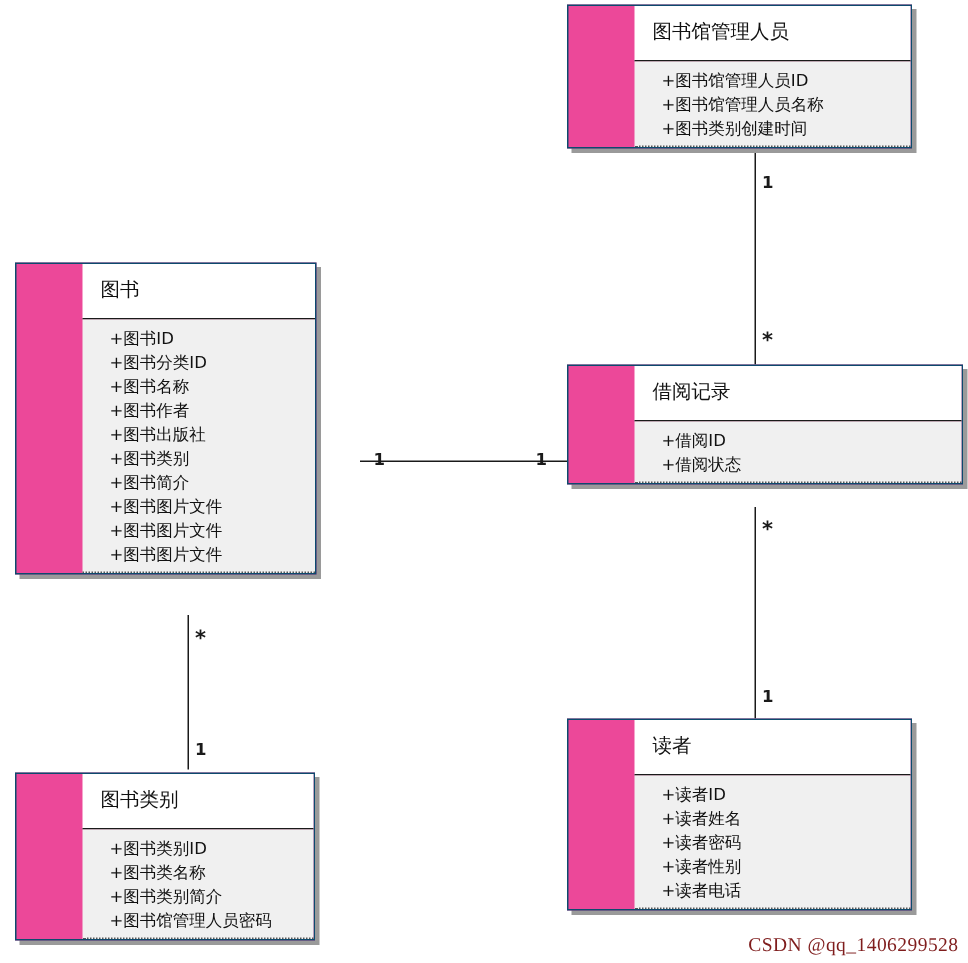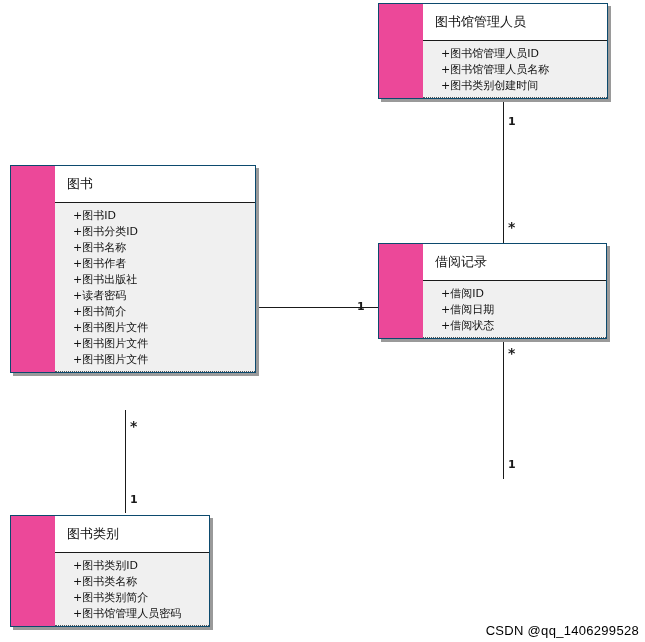--- a/index.html
+++ b/index.html
@@ -74,23 +74,23 @@
     line-height: 16px;
     height: 16px;
     padding-left: 18px;
     white-space: nowrap;
   }
   
   #watermark {
     position: absolute;
     right: 6px;
     bottom: 4px;
-    font-family: Liberation Sans, sans-serif;
+    font-family: Liberation Serif, serif;
     font-size: 13px;
-    color: #000000;
+    color: #7f1d1d;
     white-space: nowrap;
     letter-spacing: 0.3px;
   }
 </style>
 </head>
 <body>
 
 <div id="diagram-canvas">
 
   <div class="conn conn-v" style="left:503px; top:102px; height:141px;"></div>
@@ -111,45 +111,54 @@
 
   <div class="uml-class" style="left:378px; top:3px; width:230px;">
     <div class="uml-name">图书馆管理人员</div>
     <div class="uml-attrs">
       <div class="uml-attr">+图书馆管理人员ID</div>
       <div class="uml-attr">+图书馆管理人员名称</div>
       <div class="uml-attr">+图书类别创建时间</div>
     </div>
   </div>
 
-  <div class="uml-class" style="left:10px; top:165px; width:246px;">
+  <div class="uml-class" style="left:10px; top:175px; width:201px;">
     <div class="uml-name">图书</div>
     <div class="uml-attrs">
       <div class="uml-attr">+图书ID</div>
       <div class="uml-attr">+图书分类ID</div>
       <div class="uml-attr">+图书名称</div>
       <div class="uml-attr">+图书作者</div>
       <div class="uml-attr">+图书出版社</div>
-      <div class="uml-attr">+读者密码</div>
+      <div class="uml-attr">+图书类别</div>
       <div class="uml-attr">+图书简介</div>
       <div class="uml-attr">+图书图片文件</div>
       <div class="uml-attr">+图书图片文件</div>
       <div class="uml-attr">+图书图片文件</div>
     </div>
   </div>
 
-  <div class="uml-class" style="left:378px; top:243px; width:229px;">
+  <div class="uml-class" style="left:378px; top:243px; width:264px;">
     <div class="uml-name">借阅记录</div>
     <div class="uml-attrs">
       <div class="uml-attr">+借阅ID</div>
-      <div class="uml-attr">+借阅日期</div>
       <div class="uml-attr">+借阅状态</div>
     </div>
   </div>
 
+  <div class="uml-class" style="left:378px; top:479px; width:230px;">
+    <div class="uml-name">读者</div>
+    <div class="uml-attrs">
+      <div class="uml-attr">+读者ID</div>
+      <div class="uml-attr">+读者姓名</div>
+      <div class="uml-attr">+读者密码</div>
+      <div class="uml-attr">+读者性别</div>
+      <div class="uml-attr">+读者电话</div>
+    </div>
+  </div>
 
   <div class="uml-class" style="left:10px; top:515px; width:200px;">
     <div class="uml-name">图书类别</div>
     <div class="uml-attrs">
       <div class="uml-attr">+图书类别ID</div>
       <div class="uml-attr">+图书类名称</div>
       <div class="uml-attr">+图书类别简介</div>
       <div class="uml-attr">+图书馆管理人员密码</div>
     </div>
   </div>

